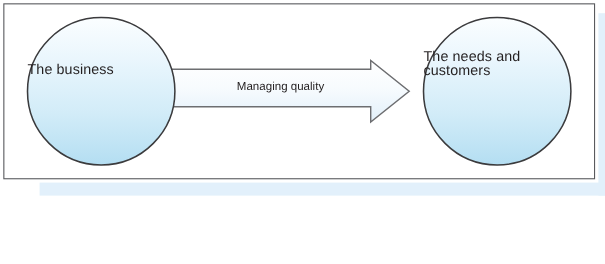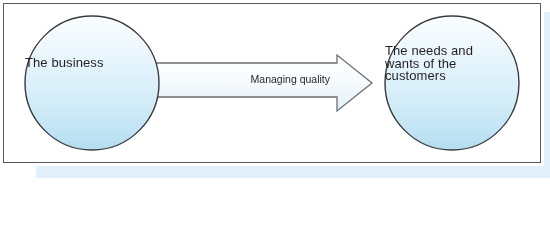--- a/index.html
+++ b/index.html
@@ -67,21 +67,21 @@
   #right-circle-text {
     left: 385px;
     top: 45px;
     width: 134px;
   }
   #arrow-label {
     position: absolute;
     left: 180px;
     top: 73px;
     width: 150px;
-    text-align: right;
+    text-align: center;
     color: #231f20;
     font-size: 10.5px;
     line-height: 12px;
     font-family: "Liberation Sans", sans-serif;
   }
   .txt-line { display: block; white-space: pre; }
 </style>
 </head>
 <body>
 
@@ -115,19 +115,18 @@
 
     <circle cx="452" cy="83" r="67" fill="url(#circleGrad)" stroke="#3b3b3d" stroke-width="1.4"></circle>
   </svg>
 
   <div class="node-text" id="left-circle-text">
     <span class="txt-line">The business</span>
   </div>
 
   <div class="node-text" id="right-circle-text">
     <span class="txt-line">The needs and</span>
-    <span class="txt-line">wants of the</span>
     <span class="txt-line">customers</span>
   </div>
 
   <div id="arrow-label">Managing quality</div>
 
 </div>
 
 </body></html>

